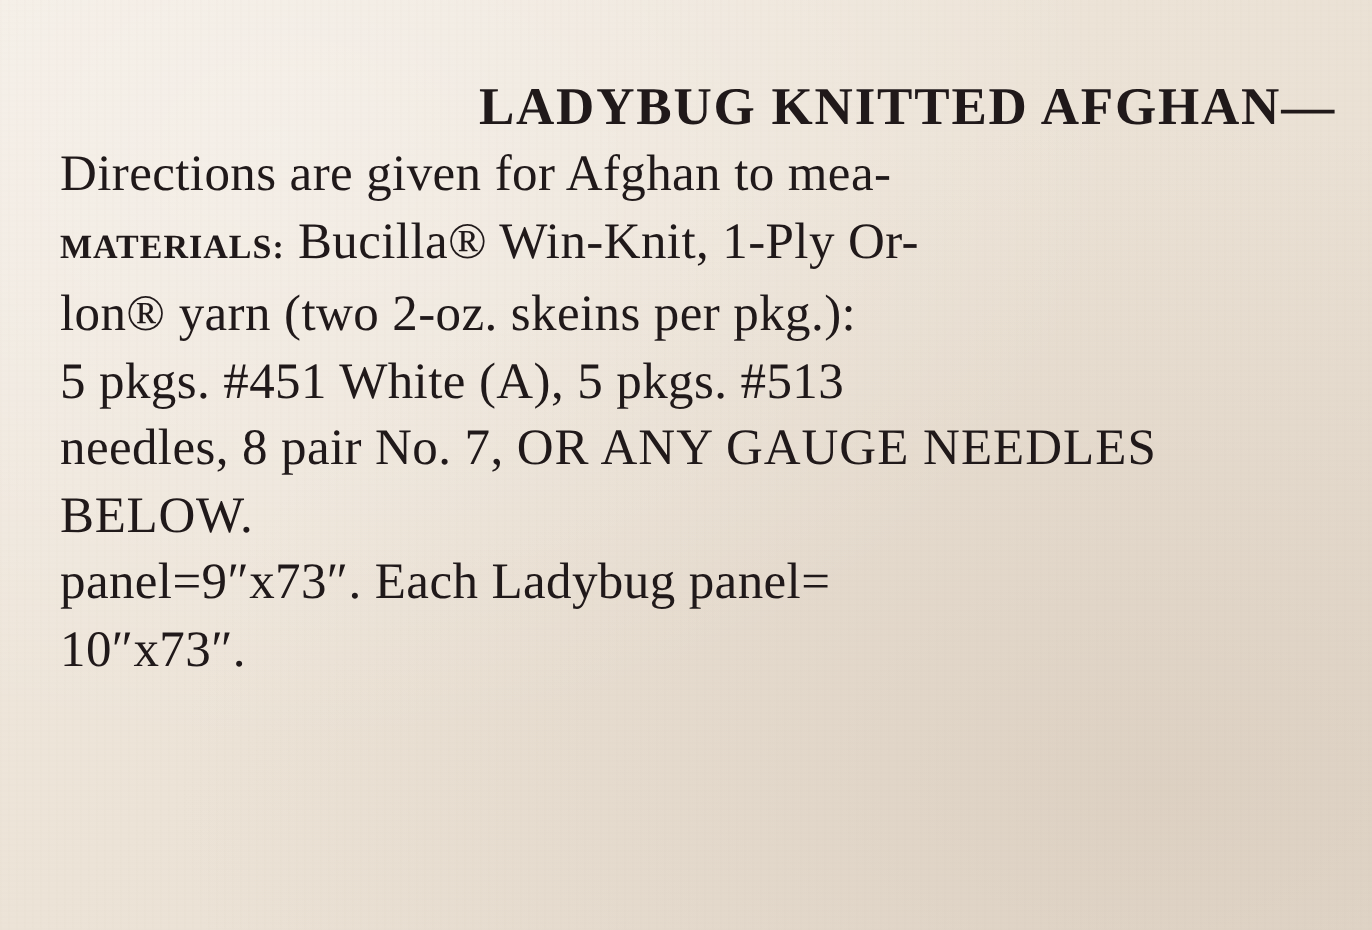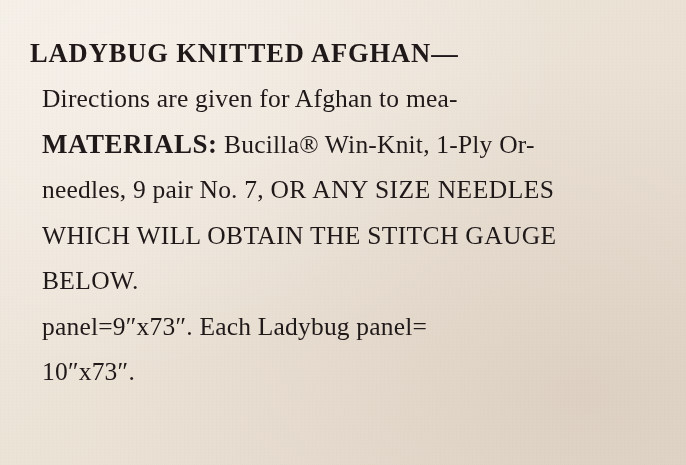--- a/index.html
+++ b/index.html
@@ -43,52 +43,54 @@
     font-size: 25.5px;
     line-height: 33.5px;
     letter-spacing: 0.2px;
     white-space: nowrap;
   }
   .heading {
     font-weight: bold;
     font-size: 26.5px;
     letter-spacing: 0.9px;
     line-height: 34px;
+    text-align: right;
   }
   .lead {
     font-weight: bold;
-    font-size: 27px;
+    font-size: 17px;
     font-variant: small-caps;
     letter-spacing: 0.5px;
   }
   .caps-run {
     font-variant: small-caps;
     letter-spacing: 0.5px;
   }
-  .block { margin: 12px; padding: 0; }
+  .block { margin: 0; padding: 0; }
   .wide { letter-spacing: 0.35px; }
 </style>
 </head>
 <body>
 
 <div class="page">
   <div class="grain"></div>
 
   <div class="content">
 
     <div class="line heading">LADYBUG KNITTED AFGHAN—</div>
 
     <div class="line block">Directions are given for Afghan to mea-</div>
 
     <div class="line block">
       <span class="lead">MATERIALS:</span><span> Bucilla® Win-Knit, 1-Ply Or-</span>
     </div>
+    <div class="line block">lon® yarn (two 2-oz. skeins per pkg.):</div>
+    <div class="line block">5 pkgs. #451 White (A), 5 pkgs. #513</div>
     <div class="line block">
-      <span>needles, 9 pair No. 7, </span><span class="caps-run">OR ANY SIZE NEEDLES</span>
+      <span>needles, 8 pair No. 7, </span><span class="caps-run">OR ANY GAUGE NEEDLES</span>
     </div>
-    <div class="line block caps-run wide">WHICH WILL OBTAIN THE STITCH GAUGE</div>
     <div class="line block caps-run wide">BELOW.</div>
 
     <div class="line block">panel=9″x73″. Each Ladybug panel=</div>
     <div class="line block">10″x73″.</div>
 
   </div>
 </div>
 
 </body></html>

